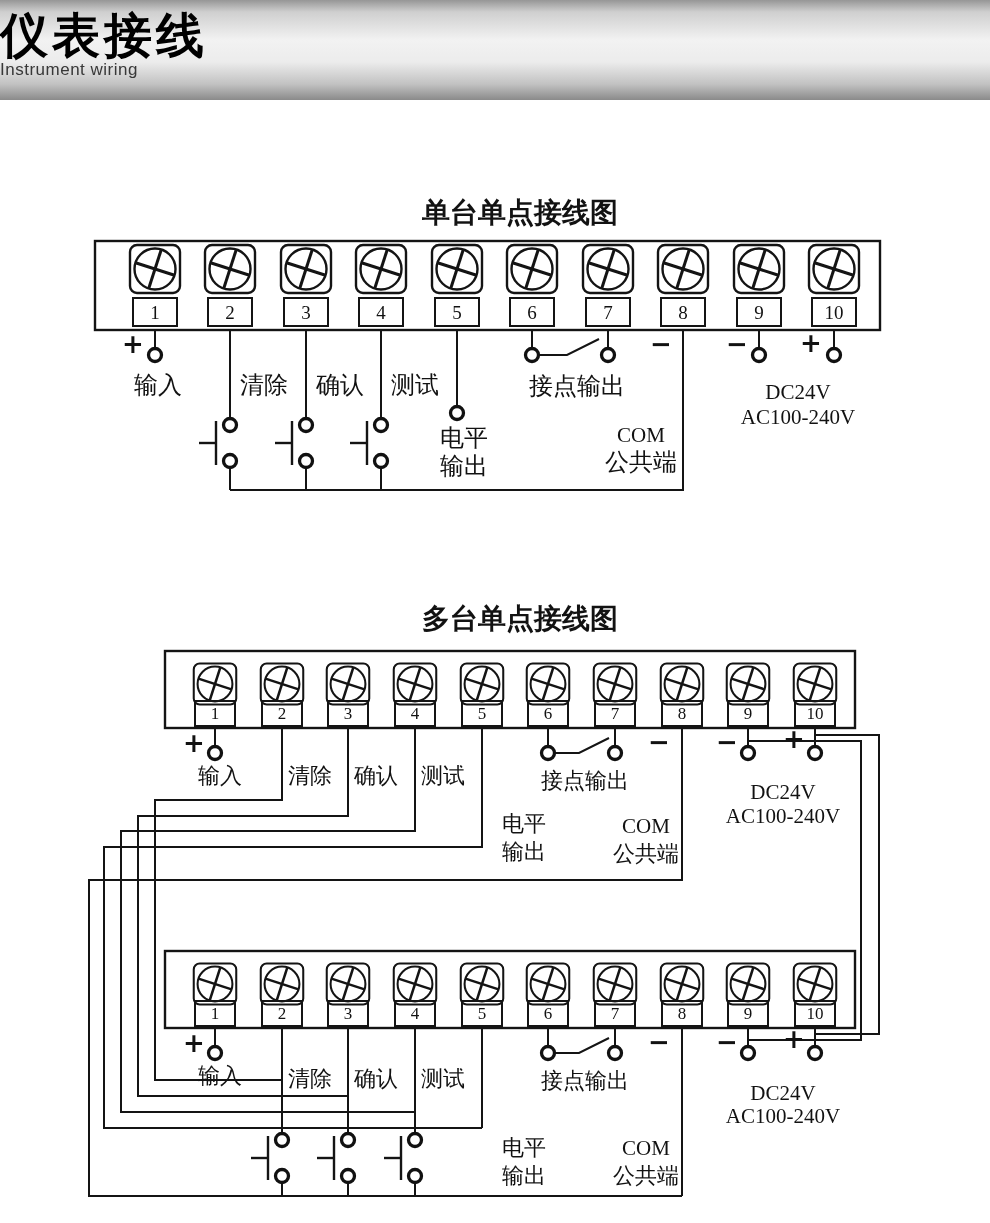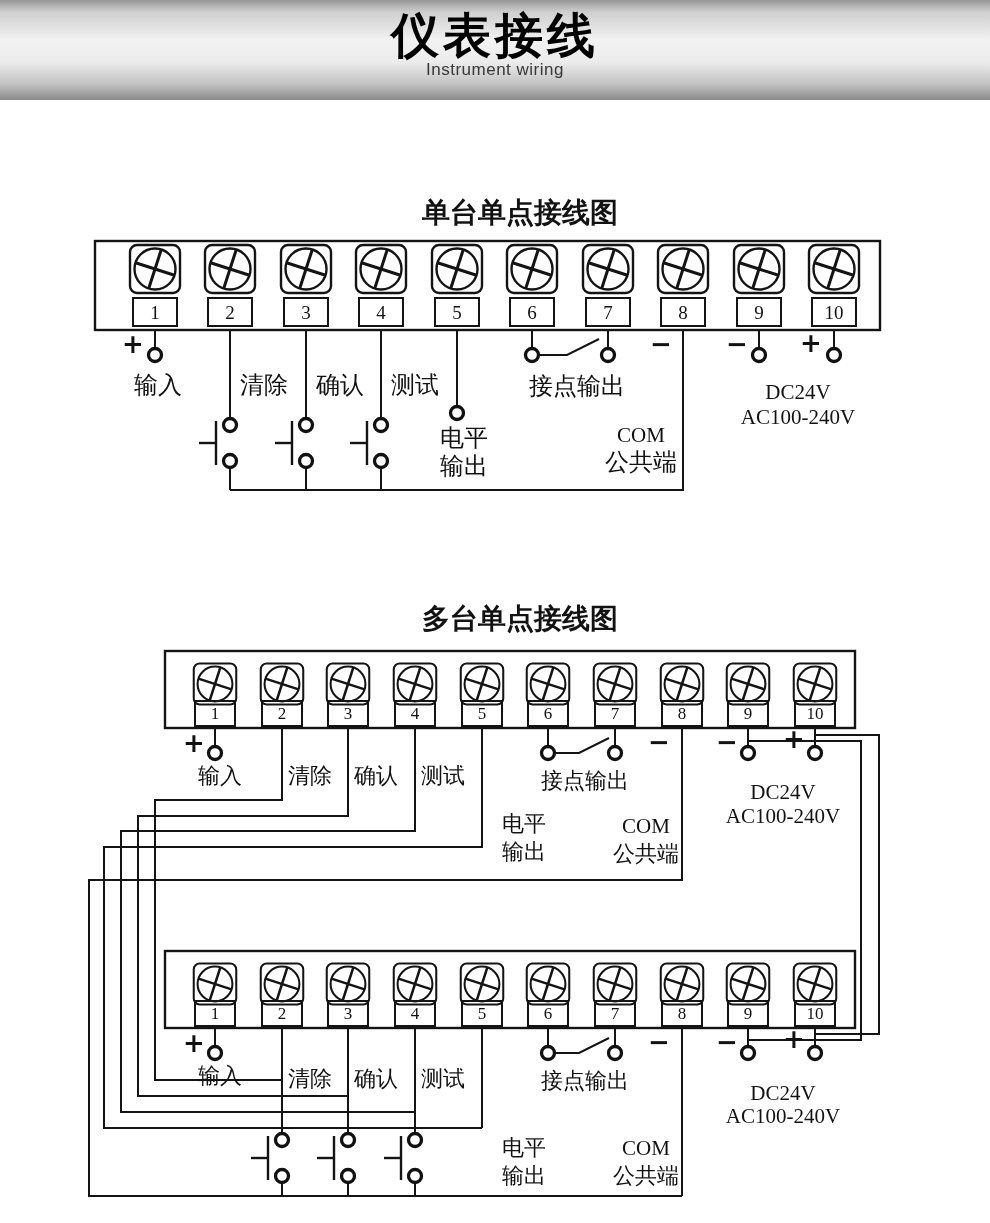--- a/index.html
+++ b/index.html
@@ -1,19 +1,19 @@
 <!DOCTYPE html>
 <html><head>
 <meta charset="utf-8">
 <style>
   *{box-sizing:border-box}
   html,body{margin:0;padding:0}
   body{width:990px;height:1223px;background:#ffffff;position:relative;overflow:hidden;
        font-family:"Liberation Sans",sans-serif}
-  header{position:absolute;top:0;left:0;width:990px;height:100px;text-align:center;
+  header{position:absolute;top:0;left:0;width:990px;height:100px;text-align:left;
          background:linear-gradient(180deg,#969696 0%,#cfcfcf 12%,#f2f2f2 40%,#ececec 62%,#c2c2c2 84%,#8a8a8a 100%)}
   header h1{margin:0;padding-top:10px;font-size:48px;font-weight:900;letter-spacing:4px;color:#000;
             font-family:"Liberation Sans",sans-serif;line-height:1.1}
   header .sub{font-size:17px;color:#383838;margin-top:-3px;letter-spacing:.5px}
   svg.diagram{position:absolute;top:0;left:0}
   svg .strip{fill:none;stroke:#141414;stroke-width:2.4}
   svg .numbox{fill:none;stroke:#141414;stroke-width:2}
   svg g.wire path{fill:none;stroke:#141414;stroke-width:2}
   svg text{fill:#121212}
   .dtitle{font:bold 28px "Liberation Sans",sans-serif;text-anchor:middle}

